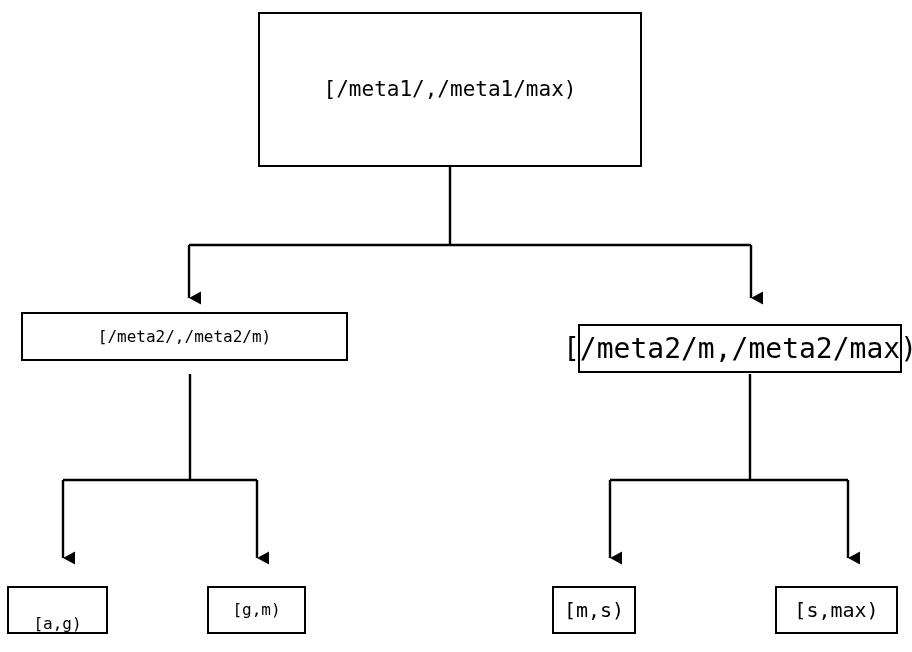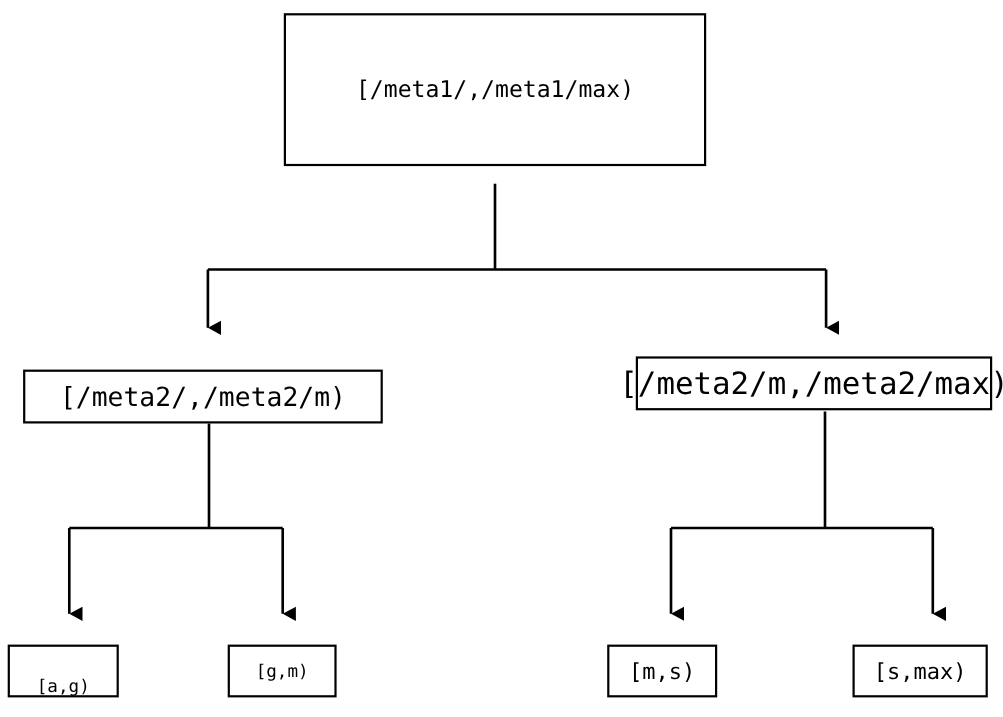--- a/index.html
+++ b/index.html
@@ -29,30 +29,30 @@
   }
   .node-label {
     display: block;
     line-height: 1;
   }
   
   #node-root {
     left: 258px;
     top: 12px;
     width: 384px;
-    height: 139px;
+    height: 155px;
     font-size: 21px;
   }
   
   #node-left {
     left: 21px;
-    top: 336px;
+    top: 312px;
     width: 327px;
     height: 49px;
-    font-size: 24px;
+    font-size: 16px;
   }
   #node-right {
     left: 578px;
     top: 324px;
     width: 324px;
     height: 49px;
     font-size: 28px;
   }
   
   #node-leaf-0 {
@@ -66,21 +66,21 @@
   #node-leaf-1 {
     left: 207px;
     top: 586px;
     width: 99px;
     height: 48px;
     font-size: 16px;
   }
   #node-leaf-2 {
     left: 552px;
     top: 586px;
-    width: 100px;
+    width: 84px;
     height: 48px;
     font-size: 20px;
   }
   #node-leaf-3 {
     left: 775px;
     top: 586px;
     width: 123px;
     height: 48px;
     font-size: 20px;
   }

